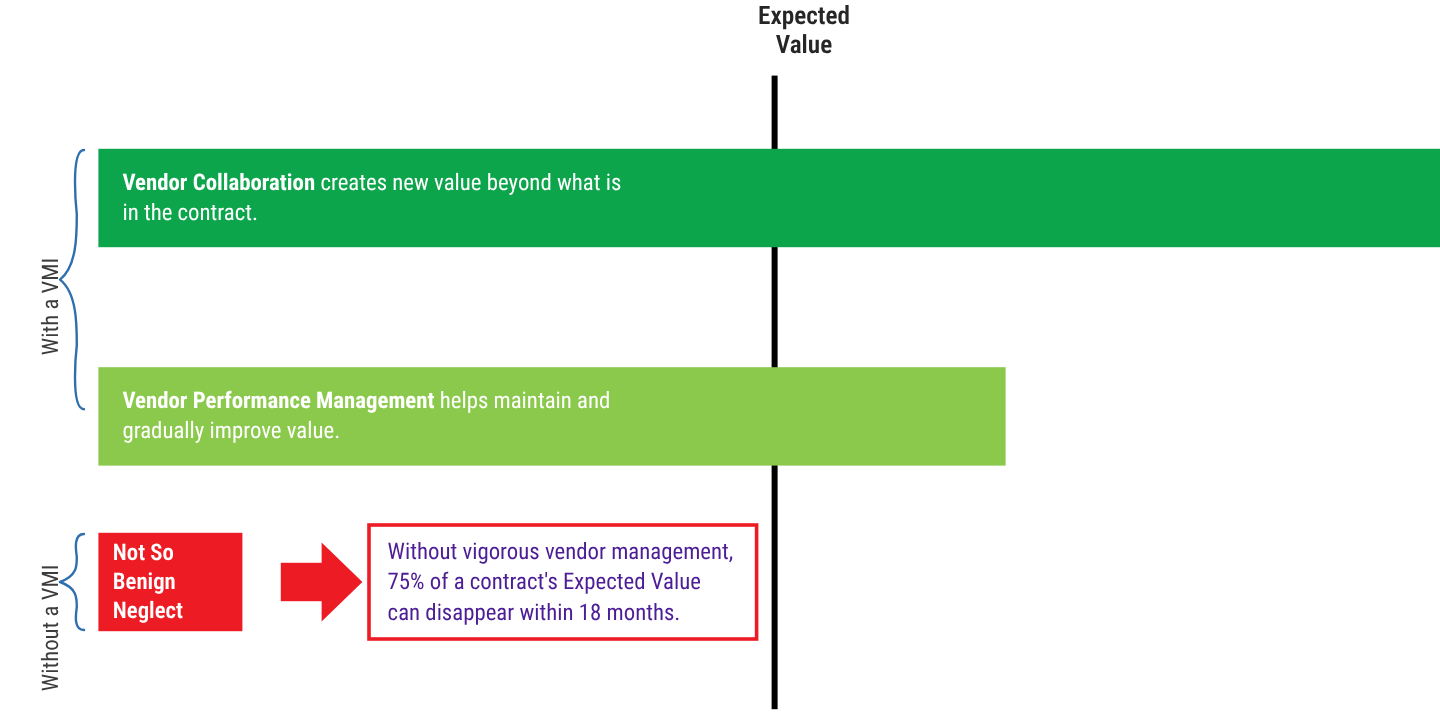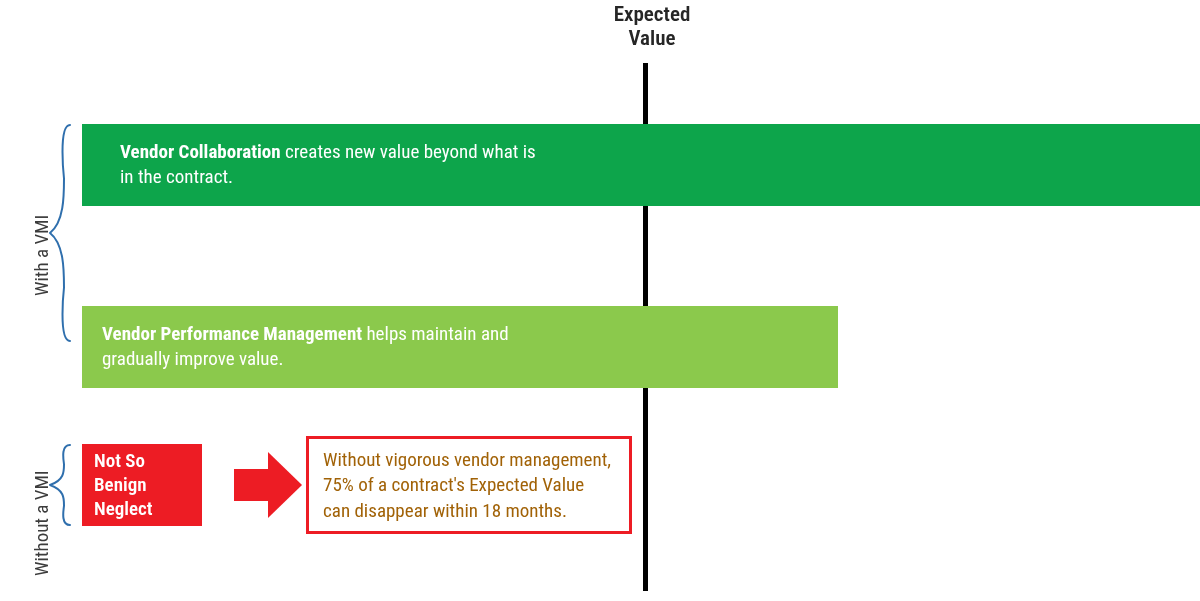--- a/index.html
+++ b/index.html
@@ -11,21 +11,21 @@
   }
   .stage {
     position: relative;
     width: 1200px;
     height: 601px;
   }
 
   
   .top-label {
     position: absolute;
-    left: 582px;
+    left: 600px;
     top: 2px;
     width: 140px;
     text-align: center;
     font-size: 21px;
     line-height: 1.15;
     font-weight: 600;
     color: #262626;
     font-stretch: condensed;
     letter-spacing: 0px;
   }
@@ -72,21 +72,20 @@
     left: 82px;
     height: 82px;
     box-sizing: border-box;
     display: flex;
     align-items: center;
   }
   .bar.collab {
     top: 124px;
     width: 1118px; 
     background: #0DA54B;
-    padding-left: 18px;
   }
   .bar.perf {
     top: 258px;
     width: 756px; 
     background: #8BC94C;
     margin-top: 48px;
   }
   .bar-text {
     padding: 0 20px;
     max-width: 420px;
@@ -149,21 +148,21 @@
     left: 306px;
     top: 436px;
     width: 326px;
     height: 98px;
     box-sizing: border-box;
     border: 3px solid #ED1C24;
     background: #FFF;
     padding: 8px 14px;
     font-size: 19px;
     line-height: 1.35;
-    color: #a16207;
+    color: #4c1d95;
     font-stretch: condensed;
     display: flex;
     align-items: center;
   }
 </style>
 </head>
 <body>
 
 <div class="stage">
 

